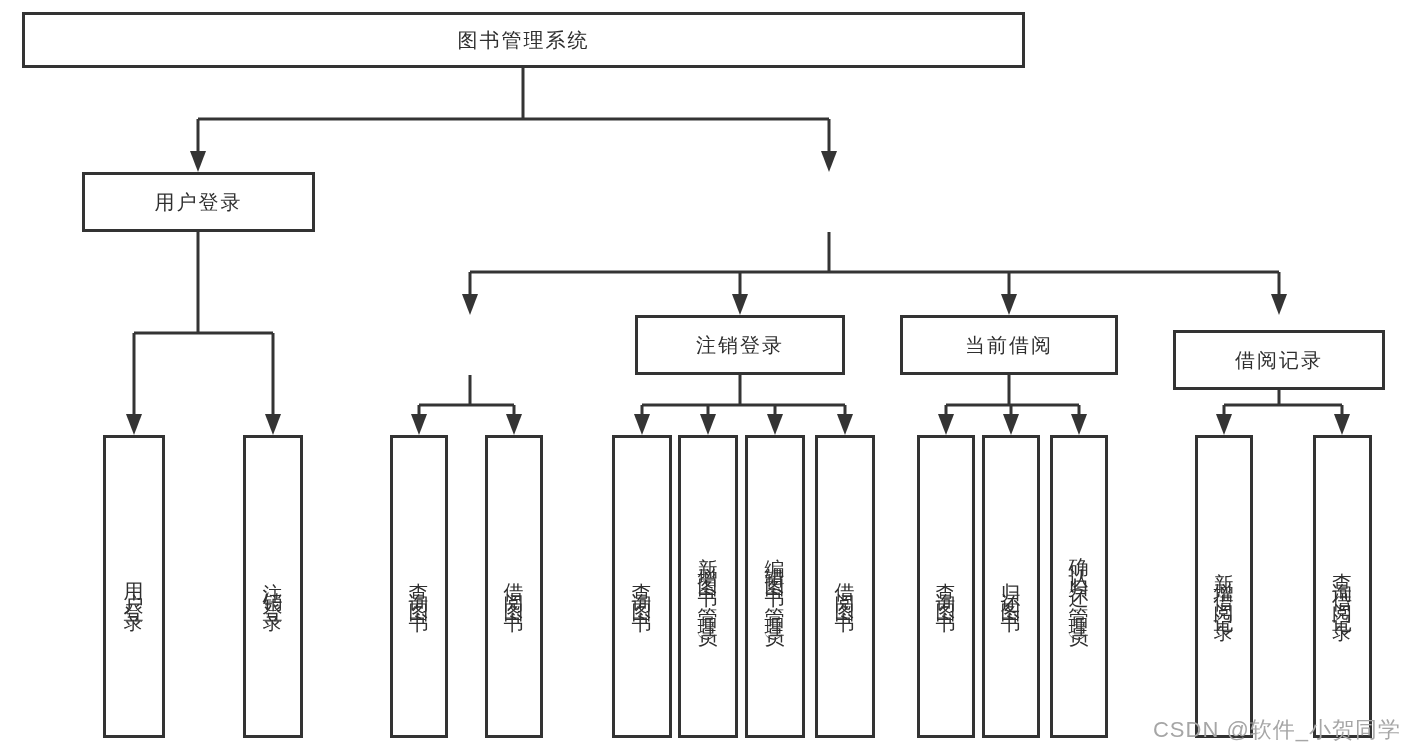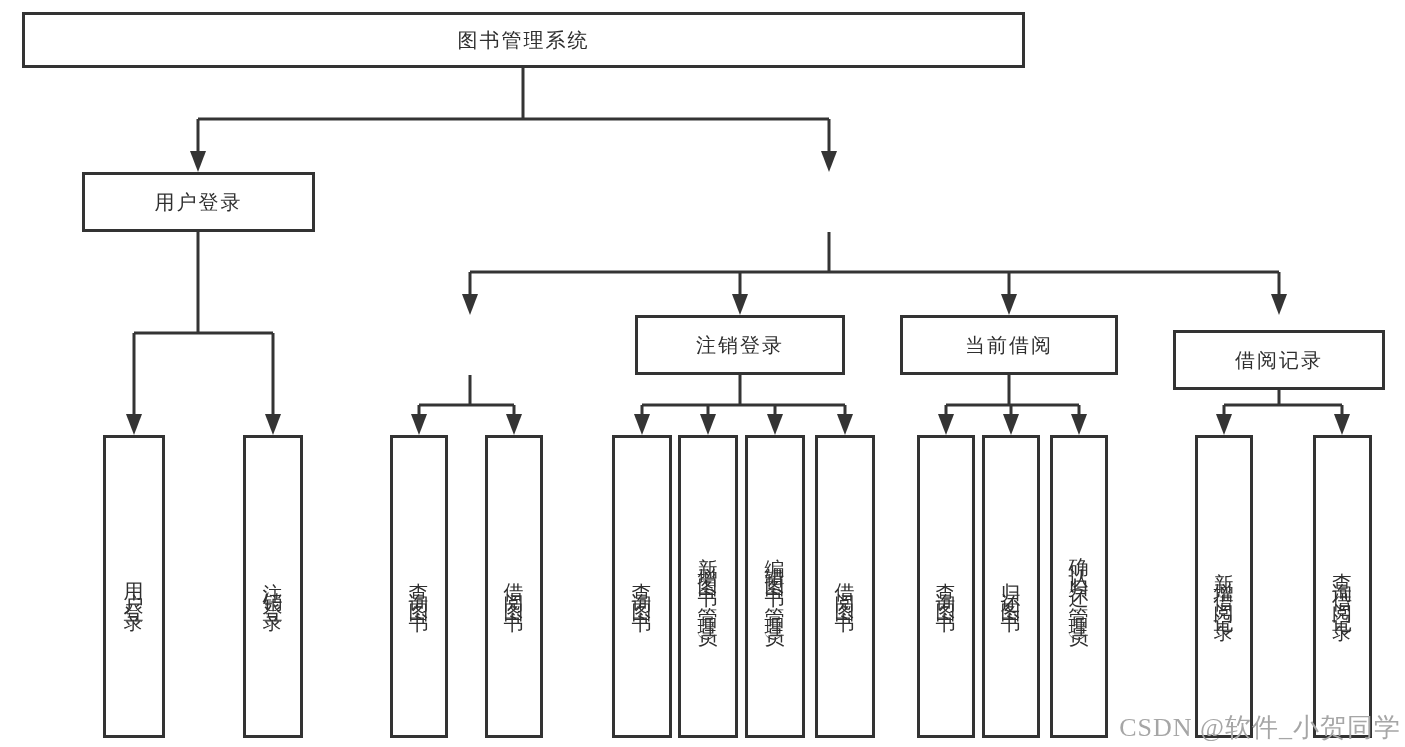--- a/index.html
+++ b/index.html
@@ -37,25 +37,24 @@
     writing-mode:vertical-rl;
     text-orientation:mixed;
     font-size:20px;
     letter-spacing:10px;
     line-height:1;
     white-space:nowrap;
   }
   .watermark{
     position:absolute;
     right:4px;bottom:2px;
-    font-size:26px;
+    font-size:22px;
     color:var(--watermark);
     letter-spacing:1px;
     white-space:nowrap;
-    font-family:Liberation Serif, serif;
   }
 </style>
 </head>
 <body>
 
 <div class="canvas">
 
   <svg class="connectors" viewBox="0 0 1405 747" xmlns="http://www.w3.org/2000/svg">
     <path fill="none" stroke="#343434" stroke-width="3" d="
       M523 68 V119 M198 119 H829 M198 119 V152 M829 119 V152

